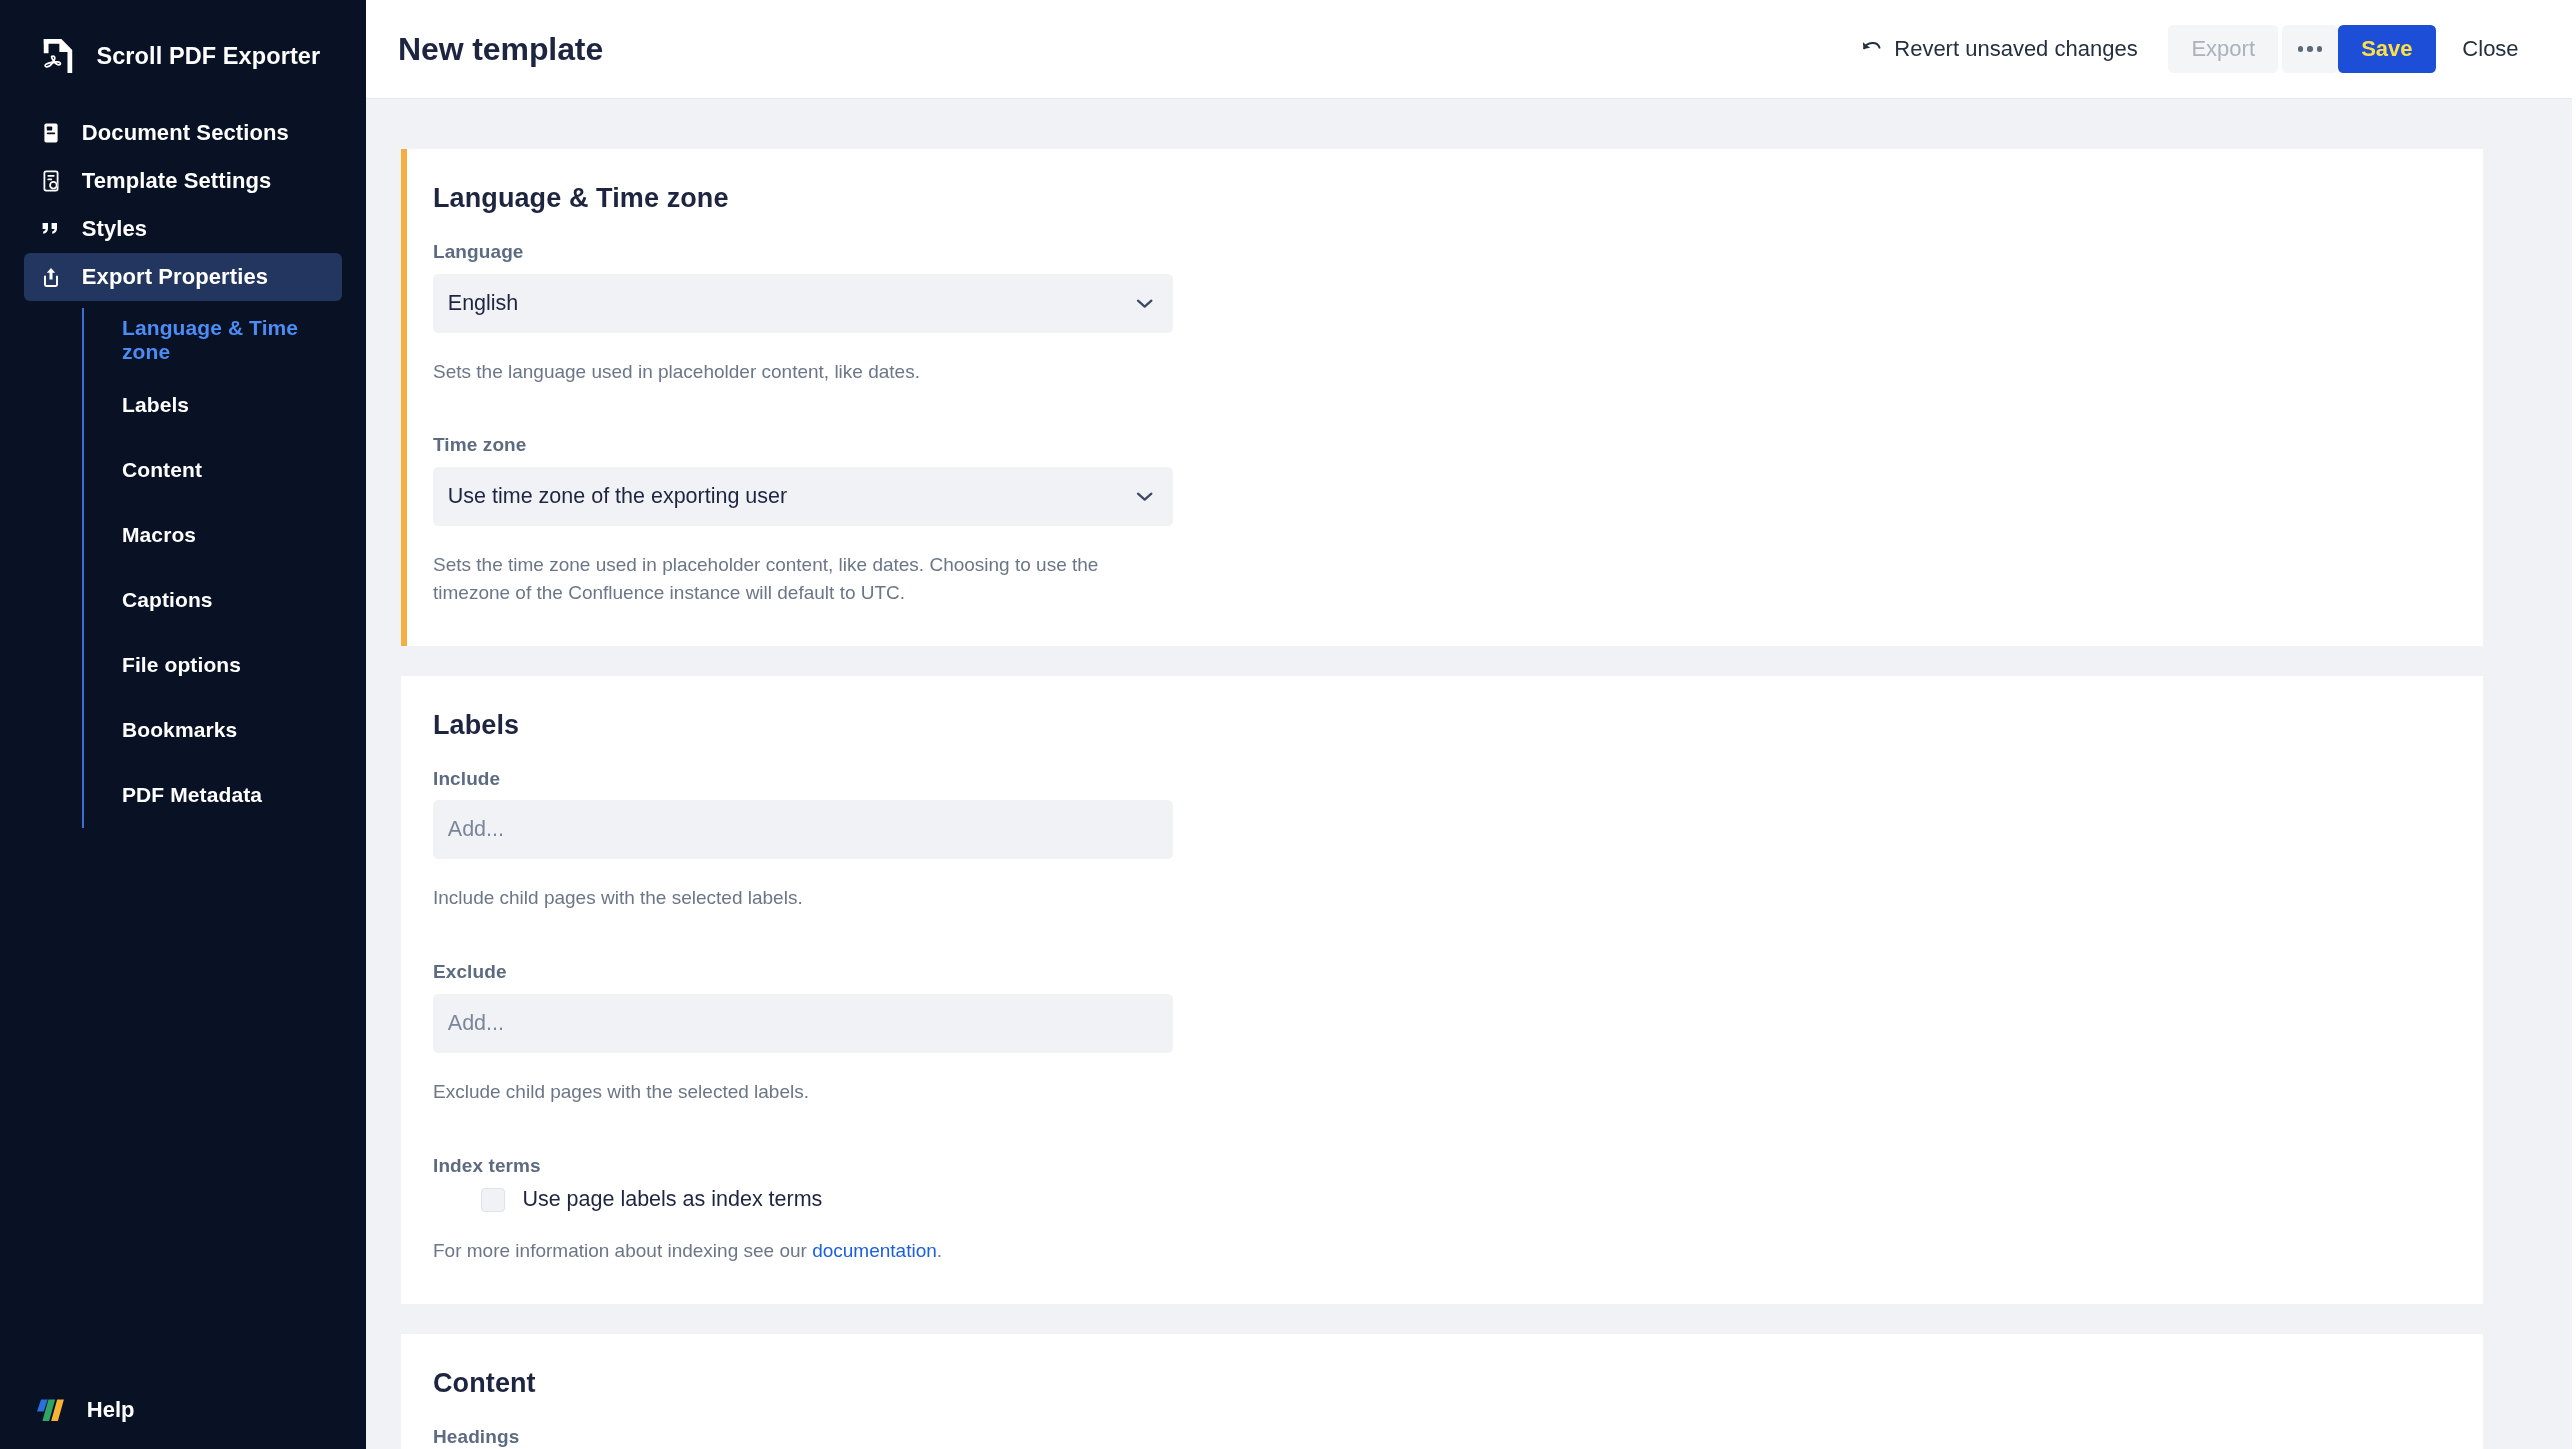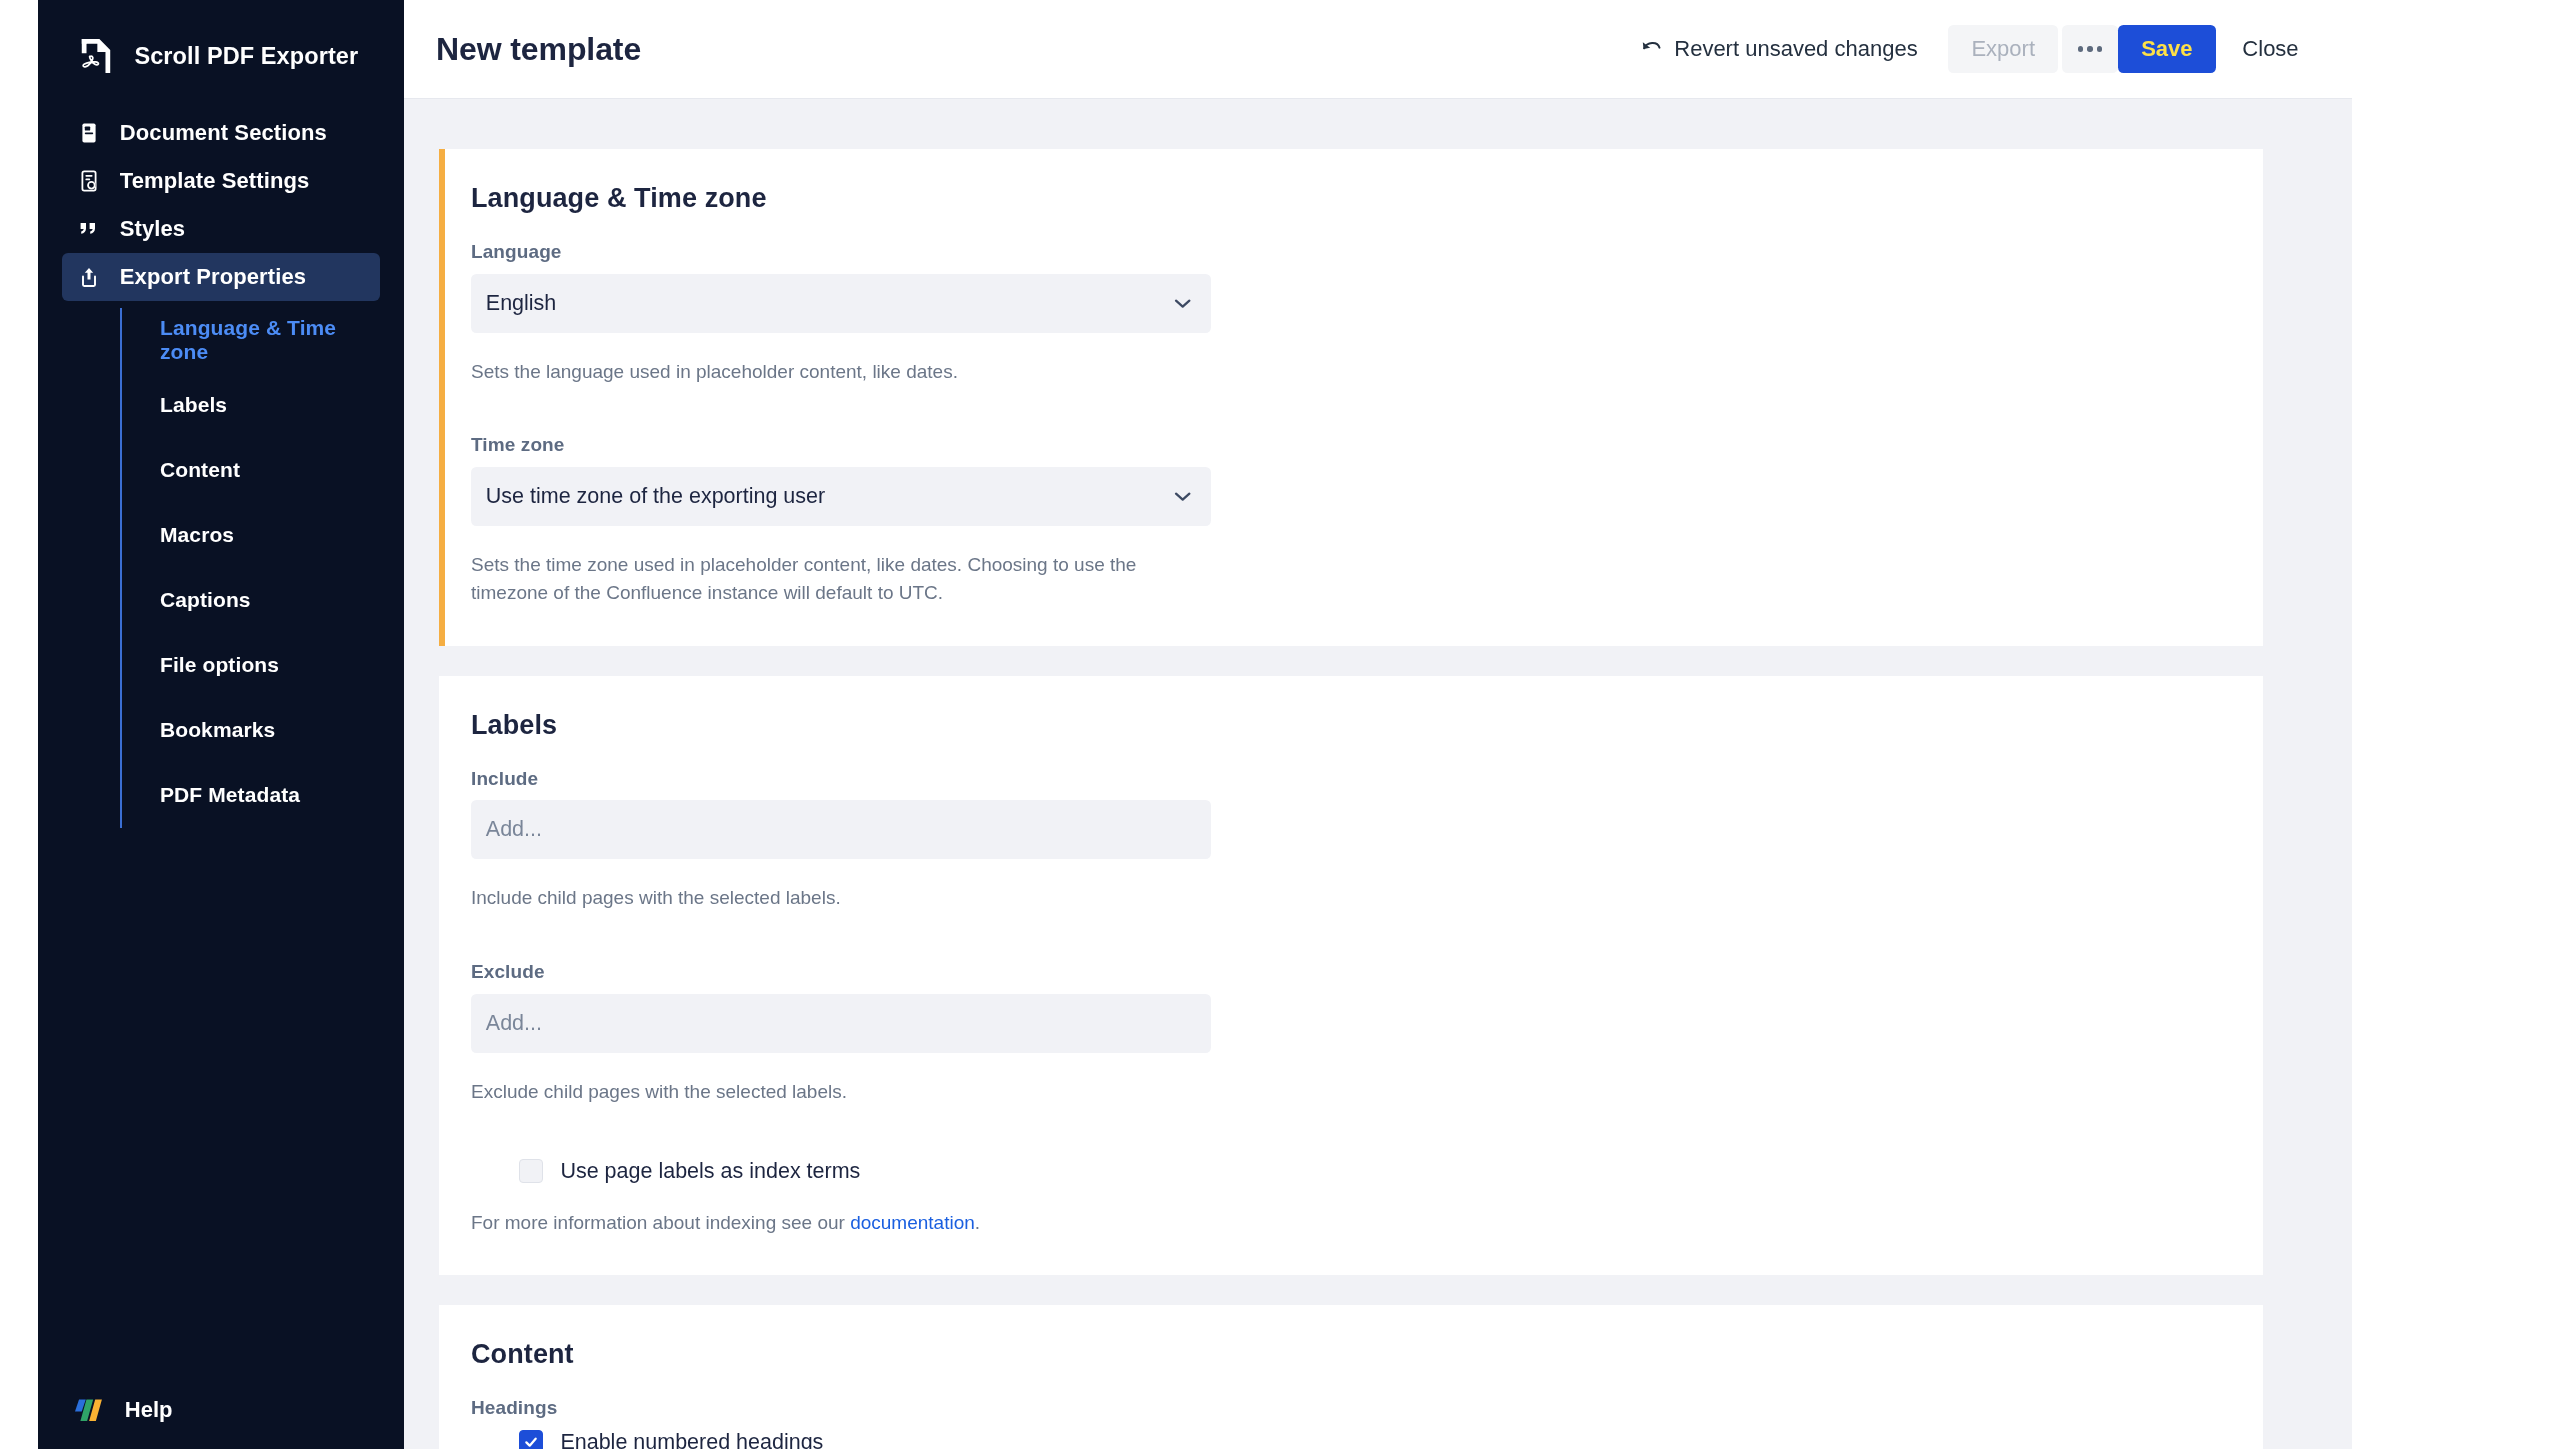--- a/index.html
+++ b/index.html
@@ -2,21 +2,21 @@
 <html style="font-size:10.7px"><head>
 <meta charset="utf-8">
 <style>
   * { box-sizing: border-box; margin: 0; padding: 0; }
   html, body {
     width: 2576px; height: 1449px;
     font-family: "Liberation Sans", sans-serif;
     background: #ffffff;
     overflow: hidden;
   }
-  .app { display: flex; width: 2352px; height: 1449px; padding-left: 38px; }
+  .app { display: flex; width: 2572px; height: 1449px; }
 
   
   .sidebar {
     width: 366px; height: 1449px;
     background: #091124;
     flex: 0 0 366px;
     position: relative;
     color: #ffffff;
   }
   .brand {
@@ -371,20 +371,21 @@
             <div class="field-label">Exclude</div>
             <div class="input-box">
               <span class="input-placeholder">Add...</span>
             </div>
             <div class="helper-text">Exclude child pages with the selected labels.</div>
           </div>
 
           <div class="field-gap"></div>
 
           <div class="field">
+            <div class="field-label">Index terms</div>
             <div class="checkrow">
               <span class="cbox">
                 
               </span>
               <span class="check-label">Use page labels as index terms</span>
             </div>
             <div class="helper-text">
               <span>For more information about indexing see our</span>
               <span class="doc-link">documentation</span><span>.</span>
             </div>

